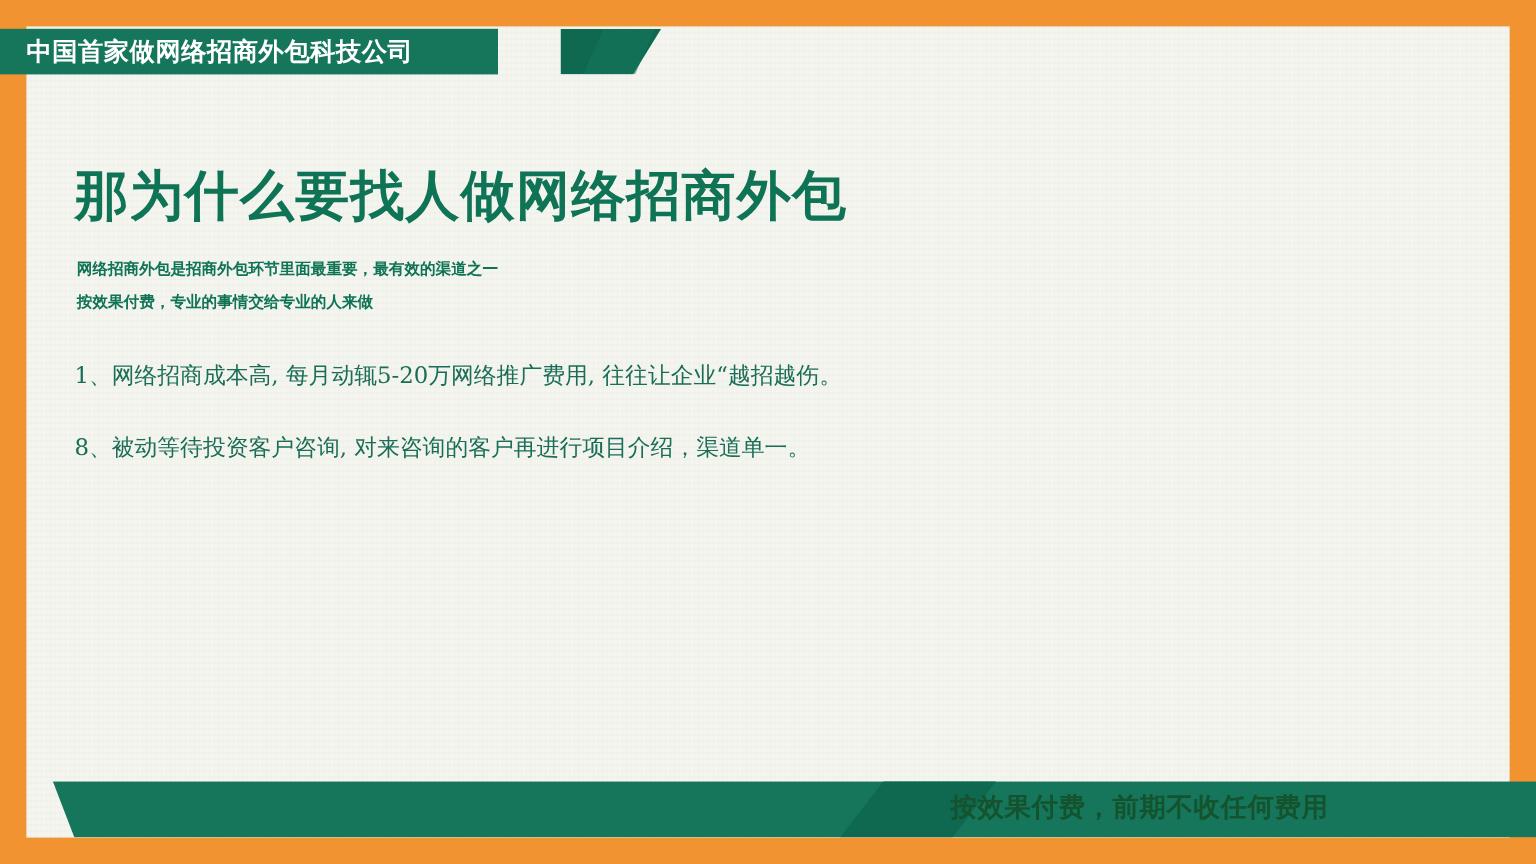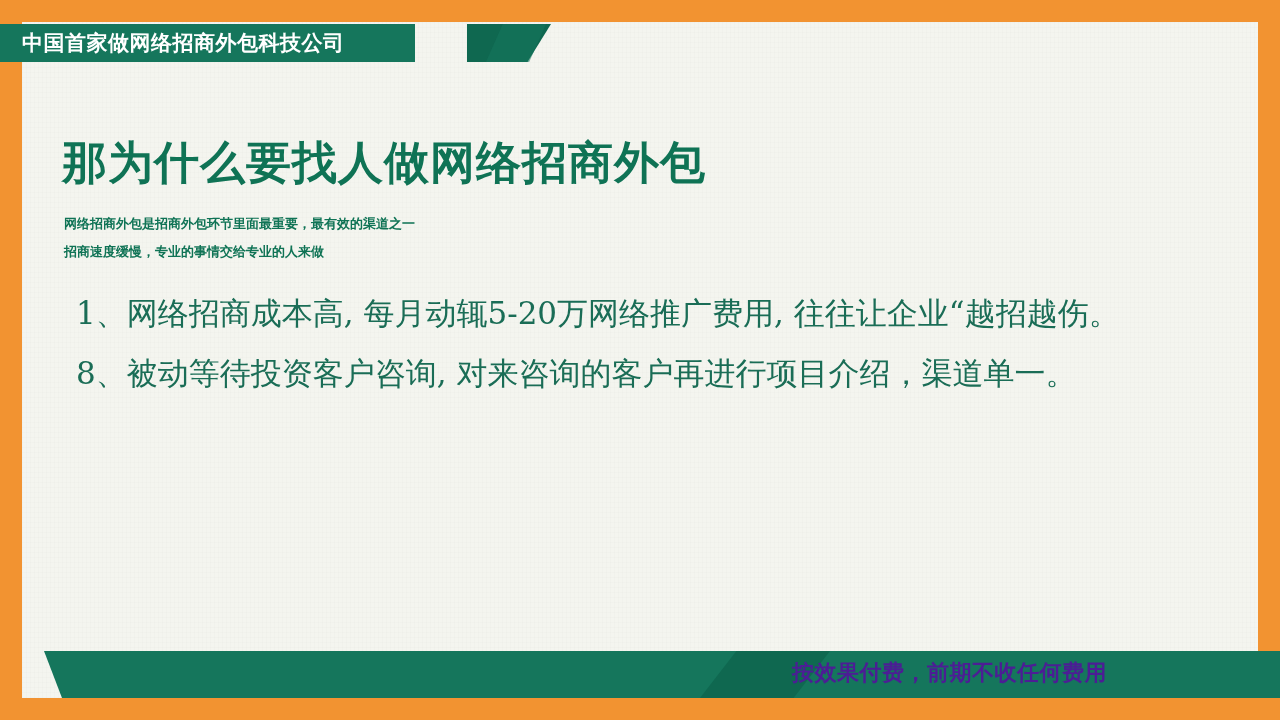--- a/index.html
+++ b/index.html
@@ -87,26 +87,26 @@
     left: 64px;
     top: 210px;
     color: #0F7355;
     font-size: 13px;
     font-weight: bold;
     line-height: 28px;
   }
 
   .body-list {
     position: absolute;
-    left: 76px;
+    left: 62px;
     top: 295px;
     width: 1130px;
     color: #1A6D56;
     font-family: "DejaVu Serif", "Liberation Serif", serif;
-    font-size: 31px;
+    font-size: 19px;
     line-height: 37px;
   }
   .body-item {
     margin-bottom: 23px;
   }
 
   
   .footer-bar {
     position: absolute;
     left: 44px;
@@ -122,21 +122,21 @@
     bottom: 22px;
     width: 130px;
     height: 47px;
     background: #0F6850;
     clip-path: polygon(28% 0, 100% 0, 72% 100%, 0% 100%);
   }
   .footer-text {
     position: absolute;
     right: 56px;
     bottom: 32px;
-    color: #4c1d95;
+    color: #14532d;
     font-size: 22px;
     font-weight: bold;
     letter-spacing: 0.5px;
   }
 </style>
 </head>
 <body>
 
 <div class="slide">
 
@@ -146,21 +146,21 @@
   <div class="ribbon-tail2"></div>
 
   <div class="ribbon">
     <span class="ribbon-text">中国首家做网络招商外包科技公司</span>
   </div>
 
   <div class="headline">那为什么要找人做网络招商外包</div>
 
   <div class="sub-lines">
     <div>网络招商外包是招商外包环节里面最重要，最有效的渠道之一</div>
-    <div>招商速度缓慢，专业的事情交给专业的人来做</div>
+    <div>按效果付费，专业的事情交给专业的人来做</div>
   </div>
 
   <div class="body-list">
     <div class="body-item">1、网络招商成本高, 每月动辄5-20万网络推广费用, 往往让企业“越招越伤。</div>
     <div class="body-item">8、被动等待投资客户咨询, 对来咨询的客户再进行项目介绍，渠道单一。</div>
   </div>
 
   <div class="footer-bar"></div>
   <div class="footer-angle"></div>
   <div class="footer-text">按效果付费，前期不收任何费用</div>

